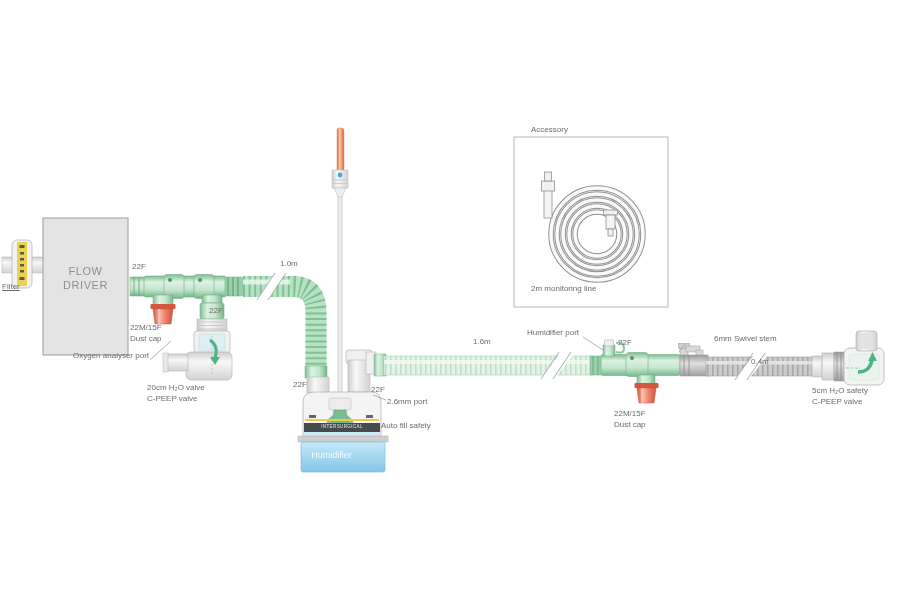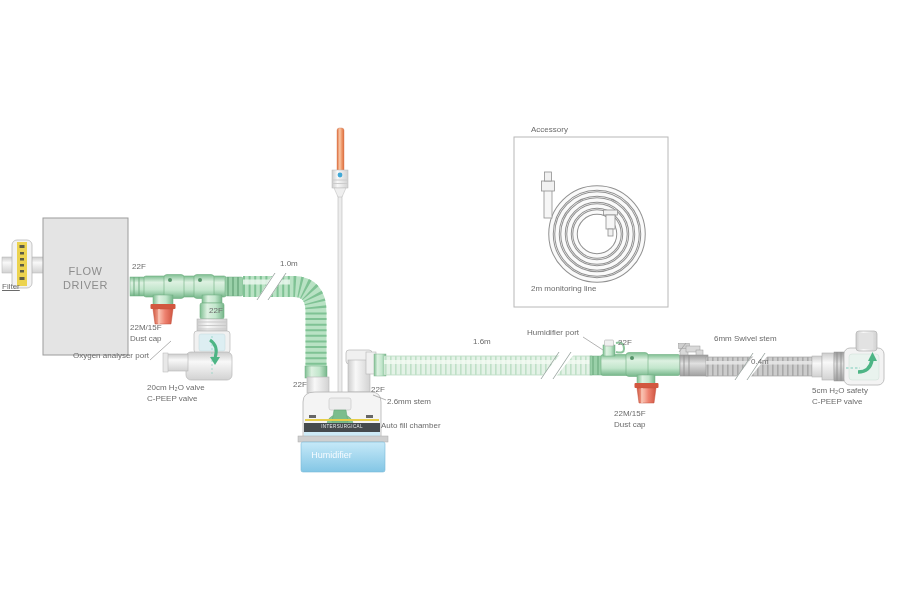--- a/index.html
+++ b/index.html
@@ -279,23 +279,23 @@
   <div>20cm H₂O valve</div>
   <div>C-PEEP valve</div>
 </div>
 
 <div class="lbl" style="left:280px;top:258px;">1.0m</div>
 
 <div class="lbl" style="left:293px;top:379px;">22F</div>
 
 <div class="lbl" style="left:371px;top:384px;">22F</div>
 
-<div class="lbl" style="left:387px;top:396px;">2.6mm stem</div>
-
-<div class="lbl" style="left:381px;top:420px;">Auto fill chamber</div>
+<div class="lbl" style="left:387px;top:396px;">2.6mm port</div>
+
+<div class="lbl" style="left:381px;top:420px;">Auto fill safety</div>
 
 <div class="hum-base-text">Humidifier</div>
 
 <div class="brand-text">INTERSURGICAL</div>
 
 <div class="lbl" style="left:473px;top:336px;text-align:center;">1.6m</div>
 
 <div class="lbl" style="left:527px;top:327px;">Humidifier port</div>
 
 <div class="lbl" style="left:618px;top:337px;">22F</div>

